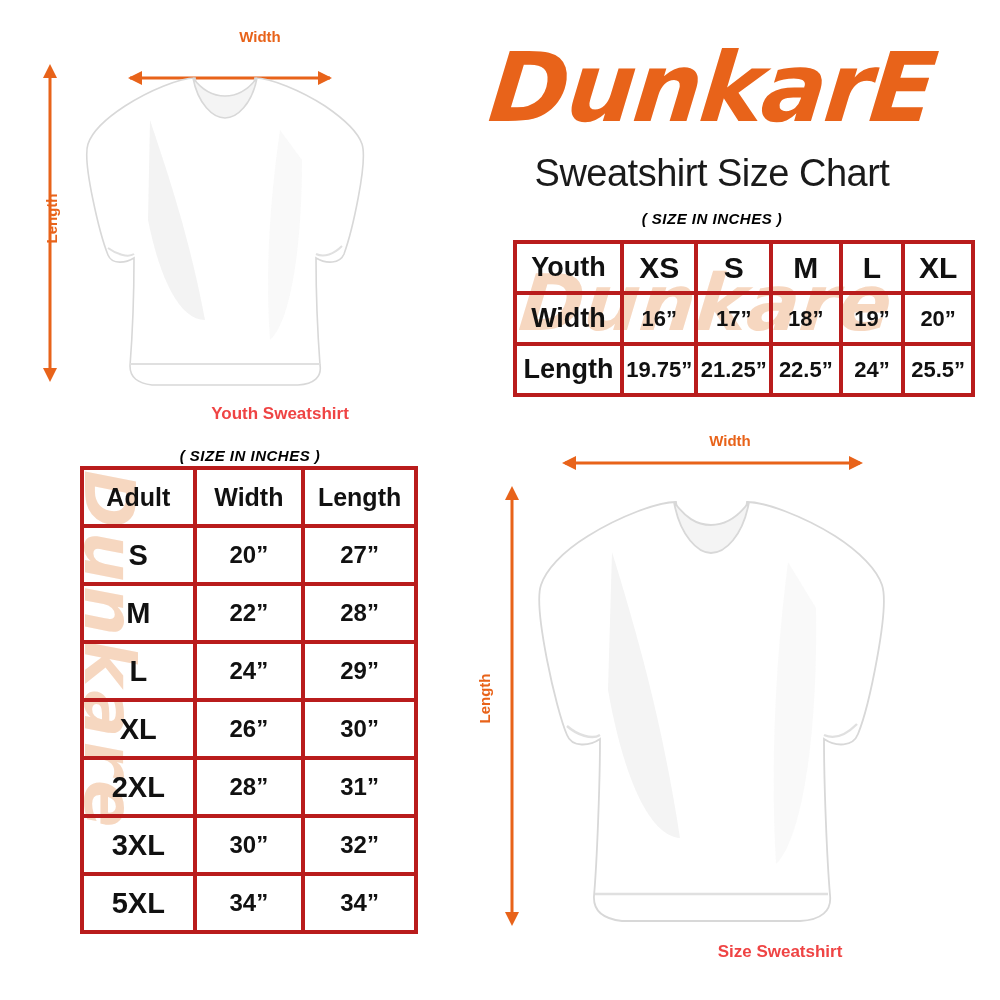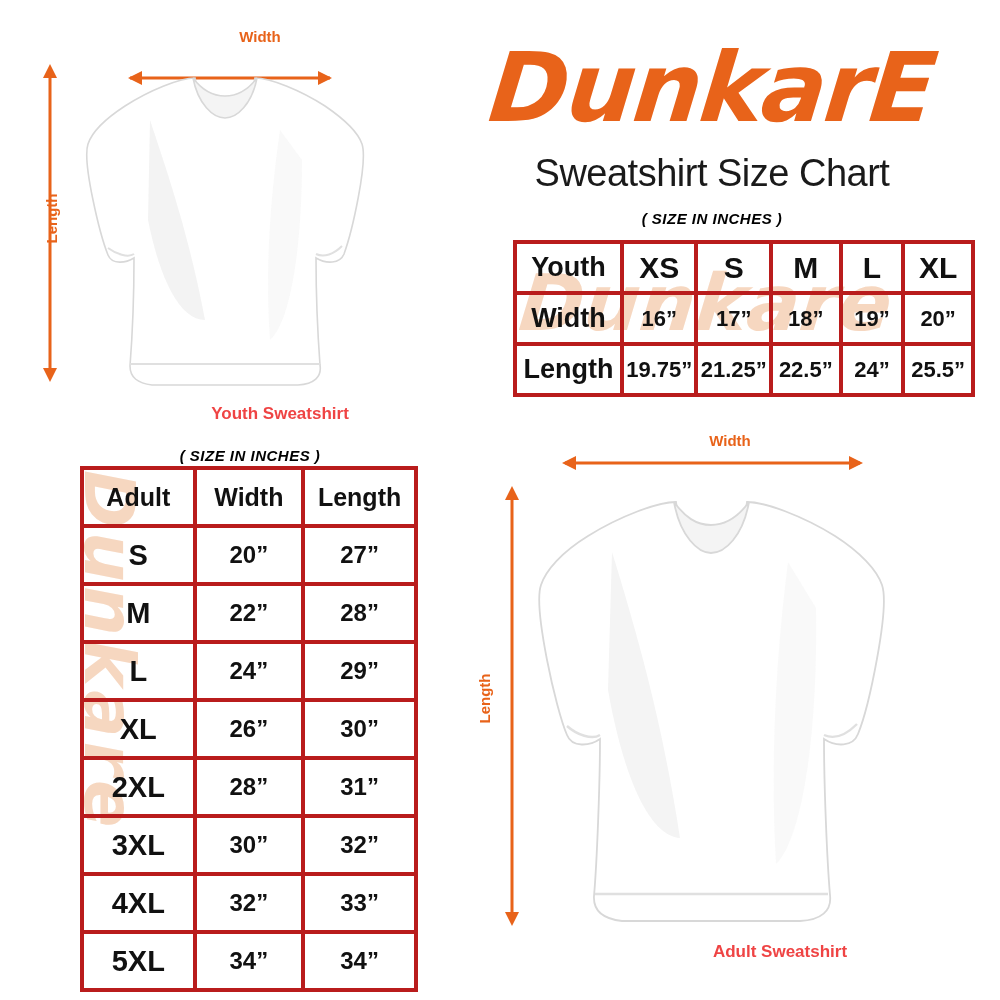--- a/index.html
+++ b/index.html
@@ -256,25 +256,20 @@
     </tr>
     <tr class="row">
       <td class="col-a sz">2XL</td>
       <td class="col-b val">28”</td>
       <td class="col-c val">31”</td>
     </tr>
     <tr class="row">
       <td class="col-a sz">3XL</td>
       <td class="col-b val">30”</td>
       <td class="col-c val">32”</td>
-    </tr>
-    <tr class="row">
-      <td class="col-a sz">4XL</td>
-      <td class="col-b val">32”</td>
-      <td class="col-c val">33”</td>
     </tr>
     <tr class="row">
       <td class="col-a sz">5XL</td>
       <td class="col-b val">34”</td>
       <td class="col-c val">34”</td>
     </tr>
   </tbody>
     </table>
 </div>
 
@@ -309,13 +304,13 @@
       <path d="M417 294 C407 304 395 310 384 305" stroke="#e0e0e0" stroke-width="2.4" fill="none"></path>
     </g>
     <g fill="#f2f2f2" opacity="0.85">
       <path d="M172 122 C196 200 222 290 240 408 C210 406 184 350 168 260 Z"></path>
       <path d="M348 132 C336 225 330 330 336 434 C364 406 378 295 376 178 Z" opacity="0.5"></path>
     </g>
   </svg>
 </div>
 <div class="abs arrow-label" id="adult-width-label">Width</div>
 <div class="abs vlabel" id="adult-length-label">Length</div>
-<div class="abs shirt-caption" id="adult-caption">Adult Sweatshirt</div>
+<div class="abs shirt-caption" id="adult-caption">Size Sweatshirt</div>
 
 </body></html>

